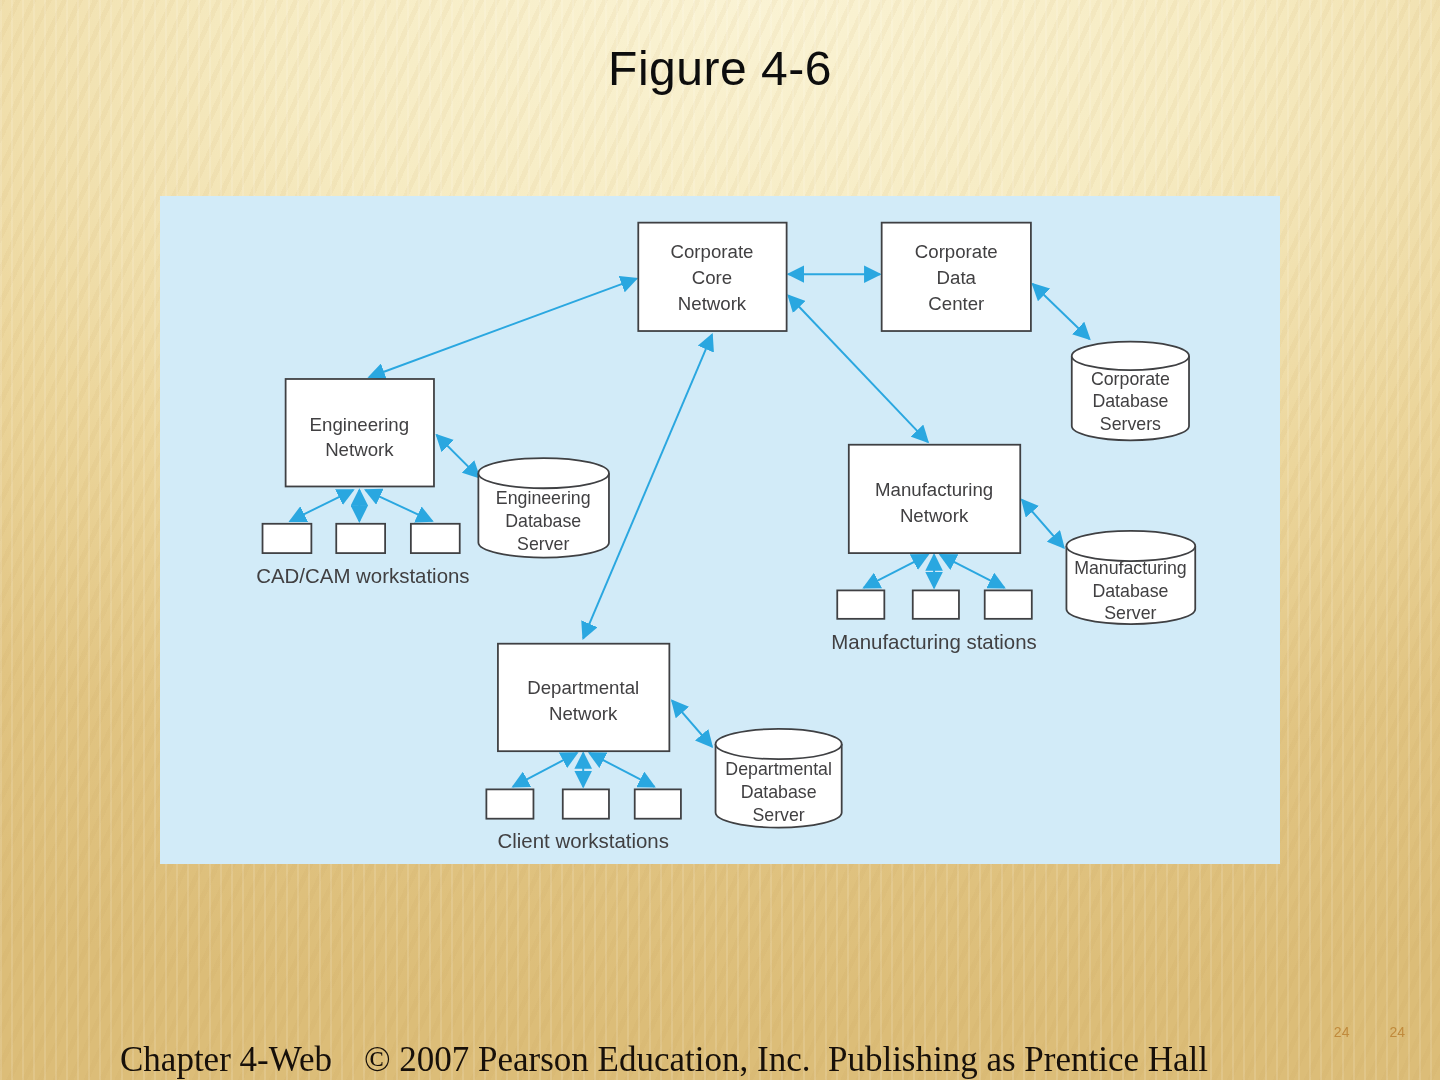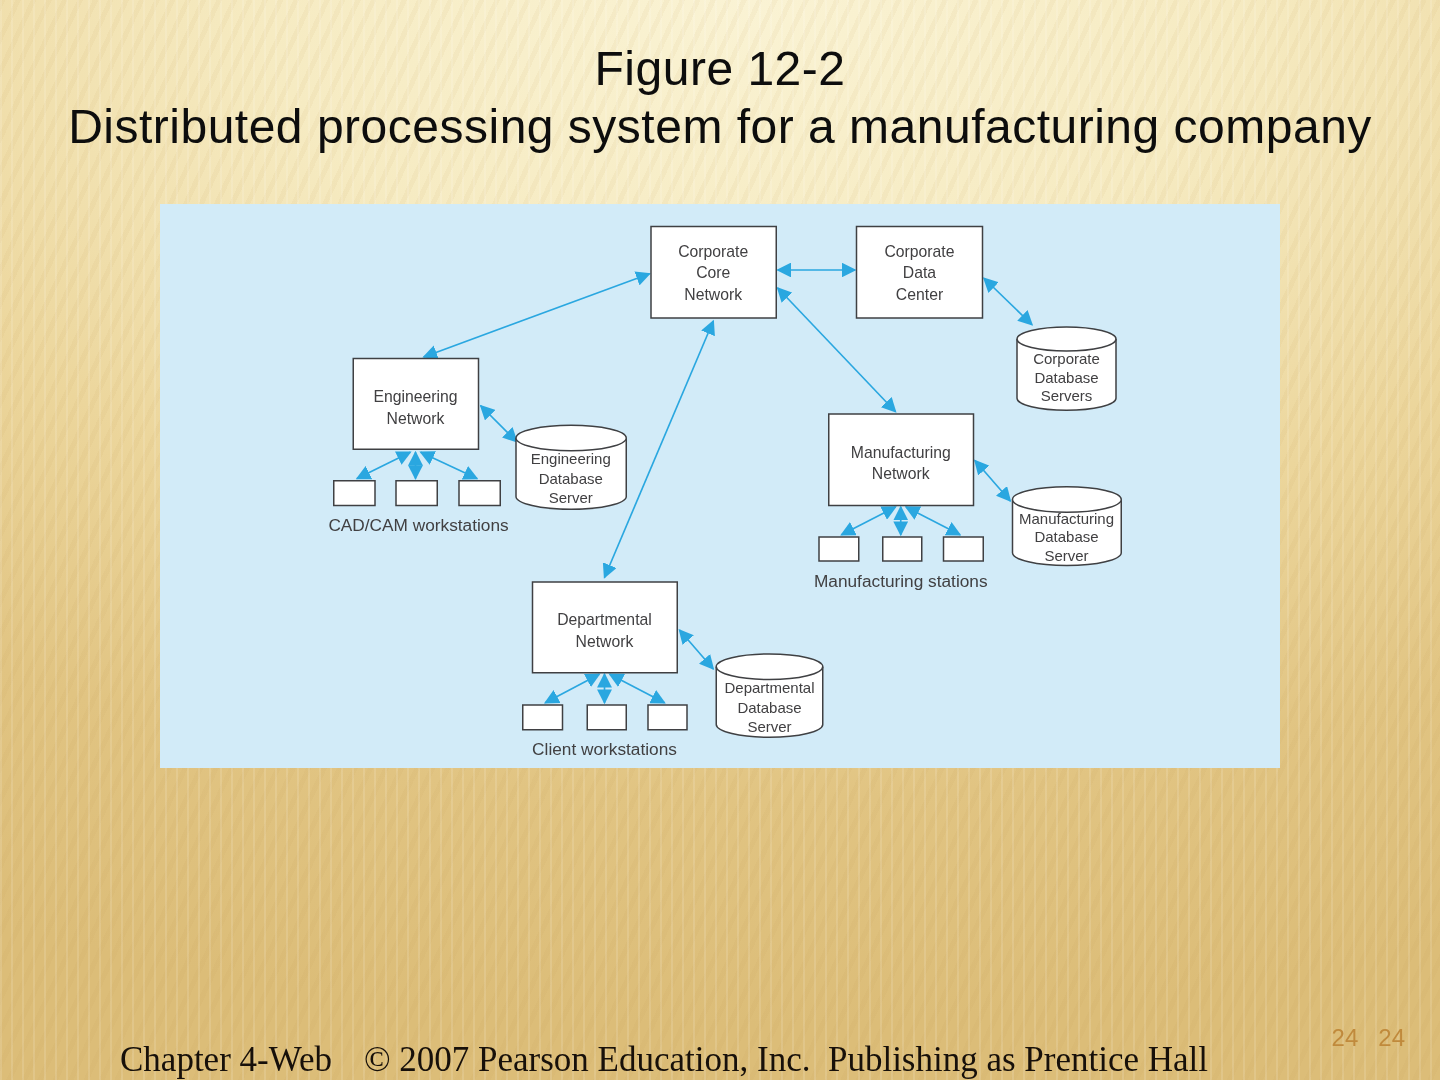--- a/index.html
+++ b/index.html
@@ -14,53 +14,52 @@
   }
 
   .title-block {
     position:absolute; top:40px; left:0; width:100%;
     text-align:center; color:#0d0d0d;
     font-size:48px; line-height:58px; font-weight:400;
     letter-spacing:0.5px;
   }
 
   .diagram-panel {
-    position:absolute; left:160px; top:204px;
-    width:1120px; height:564px;
+    position:absolute; left:160px; top:196px;
+    width:1120px; height:668px;
     background:#d2ebf8;
   }
   .diagram-panel svg { display:block; width:100%; height:100%; }
 
   .node-label { font-family:"Liberation Sans", sans-serif; font-size:21px; fill:#414042; text-anchor:middle; }
   .node-label-sm { font-family:"Liberation Sans", sans-serif; font-size:20px; fill:#414042; text-anchor:middle; }
   .caption { font-family:"Liberation Sans", sans-serif; font-size:23px; fill:#414042; text-anchor:middle; }
   .shape { fill:#ffffff; stroke:#3f4043; stroke-width:2; }
   .arrow { stroke:#2aa7e0; stroke-width:2.2; fill:none; }
 
   .footer {
     position:absolute; left:85px; top:1000px;
     font-family:"Liberation Serif", serif; font-size:35px; color:#17100a;
     white-space:pre;
   }
   .footer .copyright { margin-left:32px; }
 
   .page-numbers {
     position:absolute; top:1024px; right:35px;
-    display:flex; gap:20px;
-    font-size:24px; color:#c08a3c;
+    display:flex; gap:40px;
+    font-size:14px; color:#c08a3c;
   }
 </style>
 </head>
 <body>
 
 <div class="slide">
 
   <div class="title-block">
-    <div>Figure 12-2</div>
-    <div>Distributed processing system for a manufacturing company</div>
+    <div>Figure 4-6</div>
   </div>
 
   <div class="diagram-panel">
     <svg viewBox="0 0 1120 752">
       <defs>
         <marker id="ah" viewBox="0 0 10 10" refX="9" refY="5" markerWidth="9" markerHeight="9" orient="auto-start-reverse">
           <path d="M0,0 L10,5 L0,10 z" fill="#2aa7e0"></path>
         </marker>
       </defs>
 

